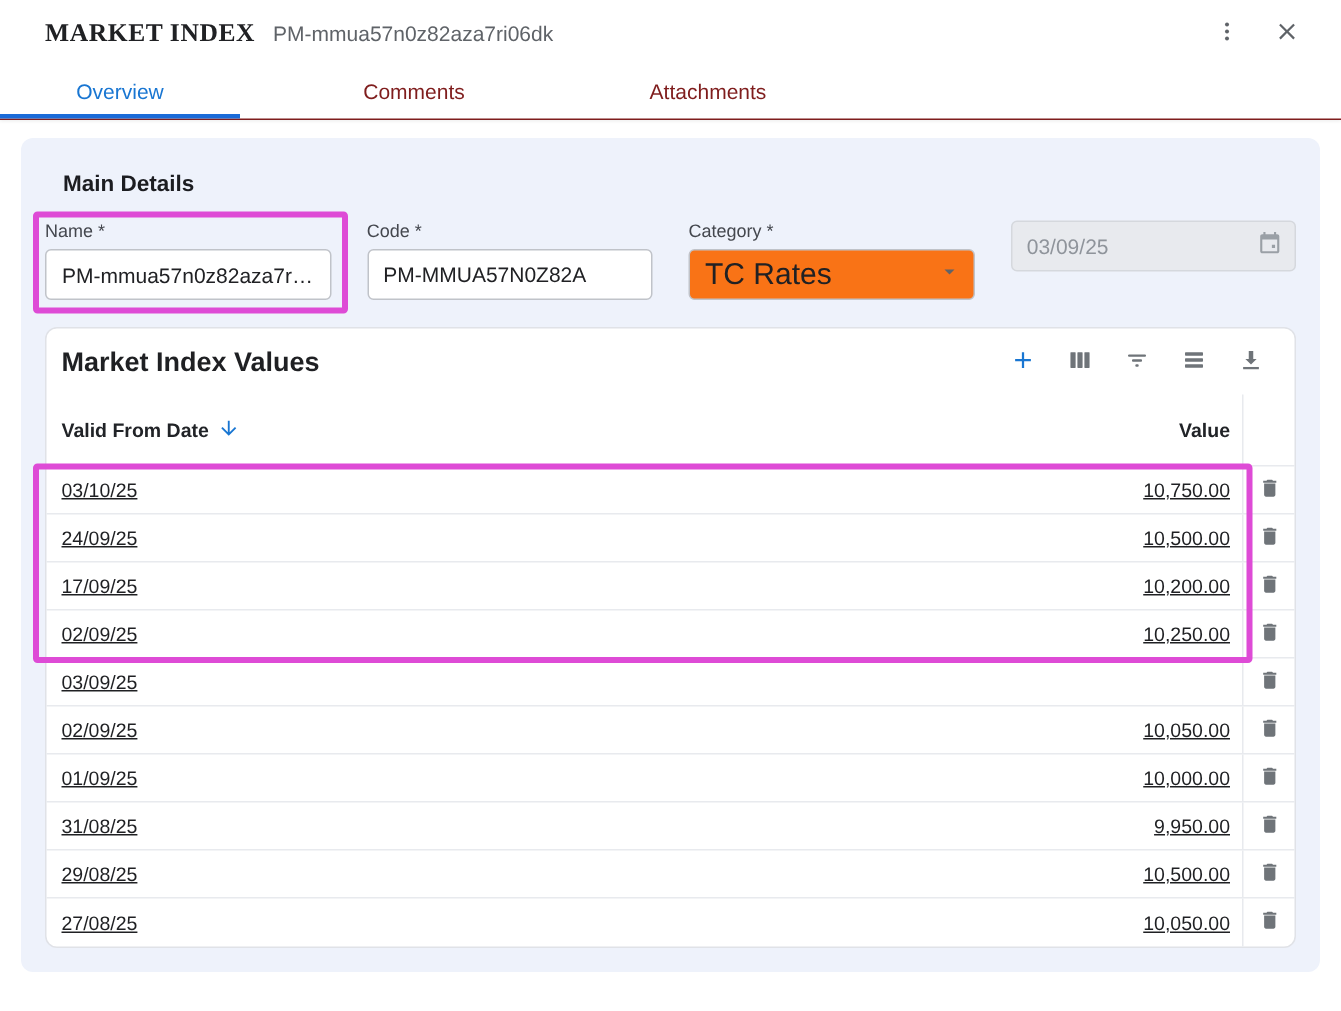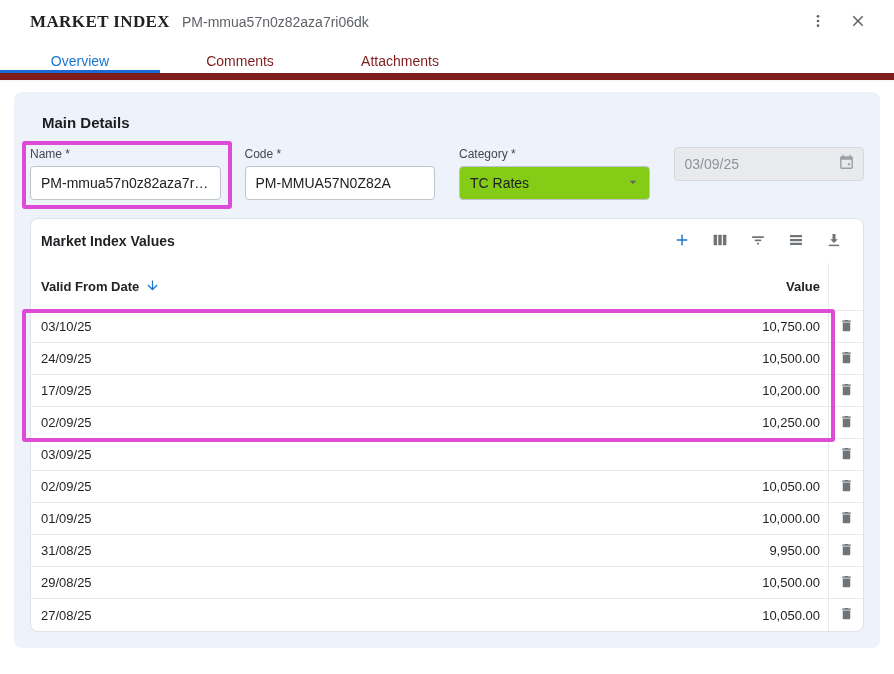--- a/index.html
+++ b/index.html
@@ -36,22 +36,23 @@
     width:32px; height:32px;
     border:none; background:transparent;
     display:flex; align-items:center; justify-content:center;
     cursor:pointer; margin-left:8px;
   }
 
   
   .tabs {
     height:36px;
     display:flex;
-    border-bottom:7px solid #7f1d1d;
+    border-bottom:1px solid #7f1d1d;
     box-shadow:0 1px 2px rgba(60,64,67,.08);
+    gap:36px;
   }
   .tab {
     width:160px;
     text-align:center;
     font-size:14px;
     line-height:34px;
     color:#7f1d1d;
     cursor:pointer;
     position:relative;
   }
@@ -105,22 +106,22 @@
     font-size:14px;
     color:#202124;
     padding:0 10px;
     text-overflow:ellipsis;
     outline:none;
   }
   .select-box {
     height:34px;
     border:1px solid #c0c3c9;
     border-radius:4px;
-    background:#84cc16;
-    font-size:14px;
+    background:#f97316;
+    font-size:20px;
     display:flex;
     align-items:center;
     justify-content:space-between;
     padding:0 8px 0 10px;
     cursor:pointer;
   }
   .disabled-box {
     height:34px;
     border:1px solid #d5d8dd;
     border-radius:4px;
@@ -142,21 +143,21 @@
     position:relative;
     overflow:visible;
   }
   .card-toolbar {
     height:44px;
     display:flex;
     align-items:center;
     padding:0 14px 0 10px;
   }
   .card-title {
-    font-size:14px;
+    font-size:18px;
     font-weight:bold;
     color:#1f2023;
   }
   .toolbar-icons {
     margin-left:auto;
     display:flex;
     align-items:center;
     gap:8px;
   }
   .tool-btn {
@@ -183,20 +184,21 @@
     border-left:1px solid #e8eaee;
     display:flex; align-items:center; justify-content:center;
   }
   .grid-row {
     display:flex;
     height:32px;
     align-items:center;
     border-bottom:1px solid #e8eaee;
     font-size:13px;
     color:#1f2023;
+    text-decoration:underline;
   }
   .grid-row:last-child { border-bottom:none; }
   .del-btn {
     width:26px; height:26px;
     border:none; background:transparent;
     display:flex; align-items:center; justify-content:center;
     cursor:pointer;
   }
 
   

